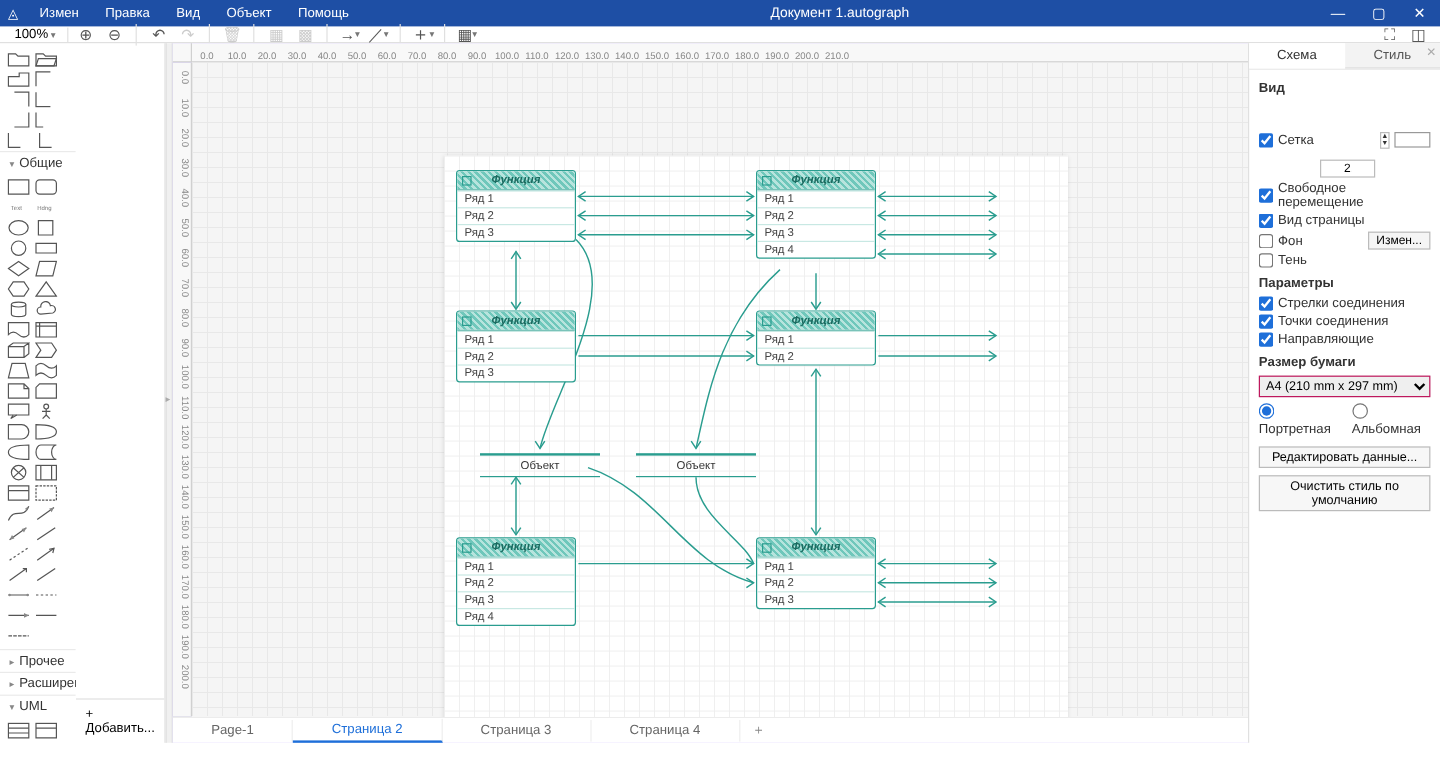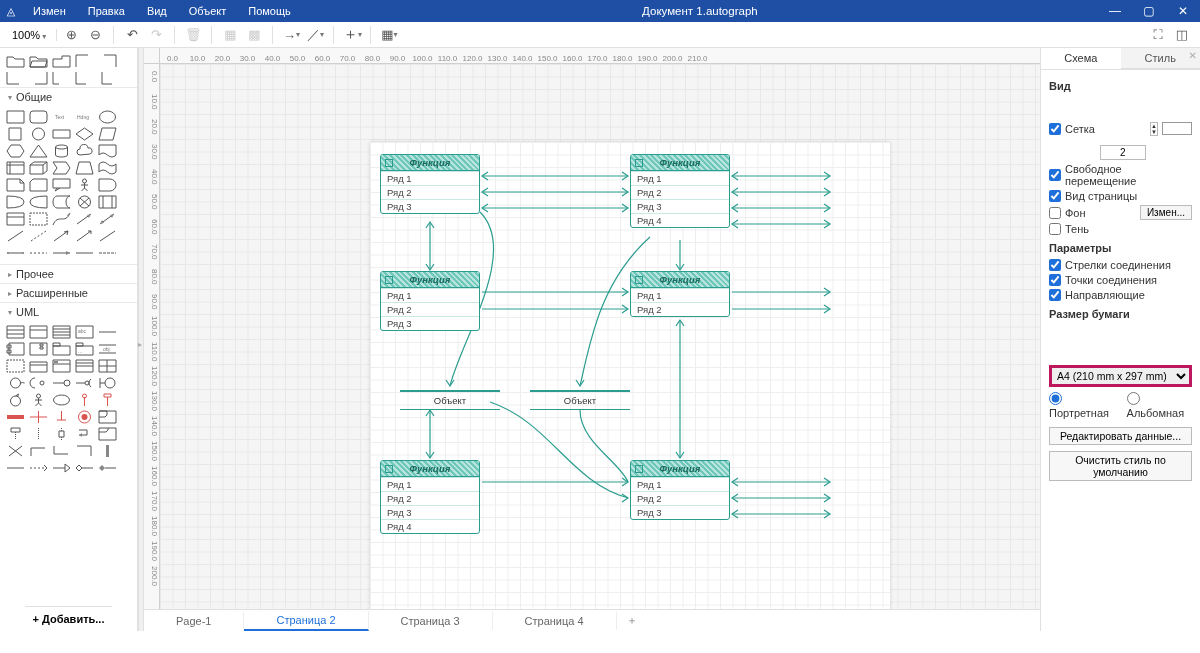--- a/index.html
+++ b/index.html
@@ -8,37 +8,37 @@
 
 .titlebar { height: 22px; background: #1e4fa5; display: flex; align-items: center; color: #fff; font-size: 11px; }
 .titlebar .logo { width: 22px; text-align: center; }
 .titlebar .menus { display: flex; gap: 0; }
 .titlebar .menus span { padding: 3px 11px; cursor: pointer; }
 .titlebar .doc { flex: 1; text-align: center; font-size: 11.5px; }
 .titlebar .win { display: flex; gap: 0; }
 .titlebar .win span { width: 34px; text-align: center; font-size: 12px; cursor: pointer; }
 
 
-.toolbar { height: 26px; border-bottom: 1px solid #e0e0e0; display: flex; align-items: center; padding: 0 8px; gap: 4px; font-size: 11px; }
+.toolbar { height: 14px; border-bottom: 1px solid #e0e0e0; display: flex; align-items: center; padding: 0 8px; gap: 4px; font-size: 11px; }
 .toolbar .zoom { display:flex; align-items:center; gap:2px; padding-right:6px; border-right:1px solid #e0e0e0;}
 .toolbar .sep { width:1px; height:18px; background:#e0e0e0; margin: 0 4px; }
 .tb-btn { width:20px; height:20px; display:flex; align-items:center; justify-content:center; color:#555; cursor:pointer; font-size:13px;}
 .tb-btn.disabled { color:#ccc; }
 .toolbar .right { margin-left:auto; display:flex; gap:4px;}
 
 
 .main { display:flex; height: 583px; }
 
 
-.sidebar { width:138px; border-right:1px solid #e0e0e0; display:flex; flex-direction:column; overflow:hidden;align-items:center;}
+.sidebar { width:138px; border-right:1px solid #e0e0e0; display:flex; flex-direction:row; overflow:hidden;}
 .shape-grid { padding:4px 6px; display:flex; flex-wrap:wrap; gap:3px 4px; }
 .cat-header { font-size:11px; padding:3px 8px; border-top:1px solid #eaeaea; cursor:pointer; display:flex; align-items:center; gap:4px; color:#333;}
 .cat-header::before { content:"▸"; font-size:8px; color:#888;}
 .cat-header.open::before { content:"▾"; }
-.add-row { border-top:1px solid #e0e0e0; padding:6px 8px; font-size:11px; font-weight:bold; cursor:pointer; margin-top:auto;}
+.add-row { border-top:1px solid #e0e0e0; padding:6px 8px; font-size:11px; font-weight:normal; cursor:pointer; margin-top:auto;}
 
 
 .canvas-wrap { flex:1; display:flex; flex-direction:column; position:relative; background:#c4b5fd;}
 .ruler-h { height:16px; background:#f8f8f8; border-bottom:1px solid #d0d0d0; margin-left:16px; display:flex; font-size:8px; color:#888; align-items:flex-end;}
 .ruler-h span { width:25px; text-align:center; }
 .ruler-corner { position:absolute; left:0; top:0; width:16px; height:16px; background:#f8f8f8; border-right:1px solid #d0d0d0; border-bottom:1px solid #d0d0d0;}
 .canvas-body { flex:1; display:flex; overflow:hidden;}
 .ruler-v { width:16px; background:#f8f8f8; border-right:1px solid #d0d0d0; display:flex; flex-direction:column; font-size:8px; color:#888;}
 .ruler-v span { height:25px; writing-mode:vertical-rl; text-align:center; }
 .canvas { flex:1; position:relative; background:#f5f5f5; overflow:auto;}
@@ -74,21 +74,21 @@
 .panel-tabs .ptab:not(.active){ background:#f3f3f3; border-bottom:1px solid #e0e0e0;}
 .panel-tabs .close { position:absolute; right:3px; top:2px; font-size:10px; color:#aaa; cursor:pointer;}
 .panel-body { padding:6px 8px; display:flex; flex-direction:column; gap:3px;}
 .panel-body h4 { font-size:11px; font-weight:bold; margin:4px 0 2px;}
 .prow { display:flex; align-items:center; gap:4px;}
 .prow input[type=checkbox]{ accent-color:#1e6fd9; width:12px; height:12px;}
 .prow label { flex:1;}
 .prow .field { border:1px solid #bbb; font-size:10px; padding:1px 19px; width:46px; text-align:right;margin-top:48px;}
 .prow .swatch { border:1px solid #999; width:30px; height:13px; background:#fff;}
 .prow button { font-size:10px; padding:1px 6px; border:1px solid #bbb; background:#f5f5f5; cursor:pointer;}
-.panel select { width:100%; font-size:10.5px; border:3px solid #be185d; padding:1px;margin-top:40px;}
+.panel select { width:100%; font-size:10.5px; border:1px solid #be185d; padding:1px;}
 .panel .radio-row { display:flex; gap:10px; align-items:center; padding:2px 0;}
 .panel .radio-row input{accent-color:#1e6fd9;}
 .panel .wide-btn { width:100%; font-size:10.5px; border:1px solid #bbb; background:#f7f7f7; padding:2px; margin-top:3px; cursor:pointer;}
 
 
 .splitter { width:6px; background:#f0f0f0; border-left:1px solid #e0e0e0; border-right:1px solid #e0e0e0; position:relative;}
 .splitter::after{ content:"▸"; position:absolute; font-size:8px; color:#aaa; top:50%; left:-1px;}
 
 .zoom-val { padding:0 4px;}
 .caret::after{content:" ▾"; font-size:8px; color:#777;}

